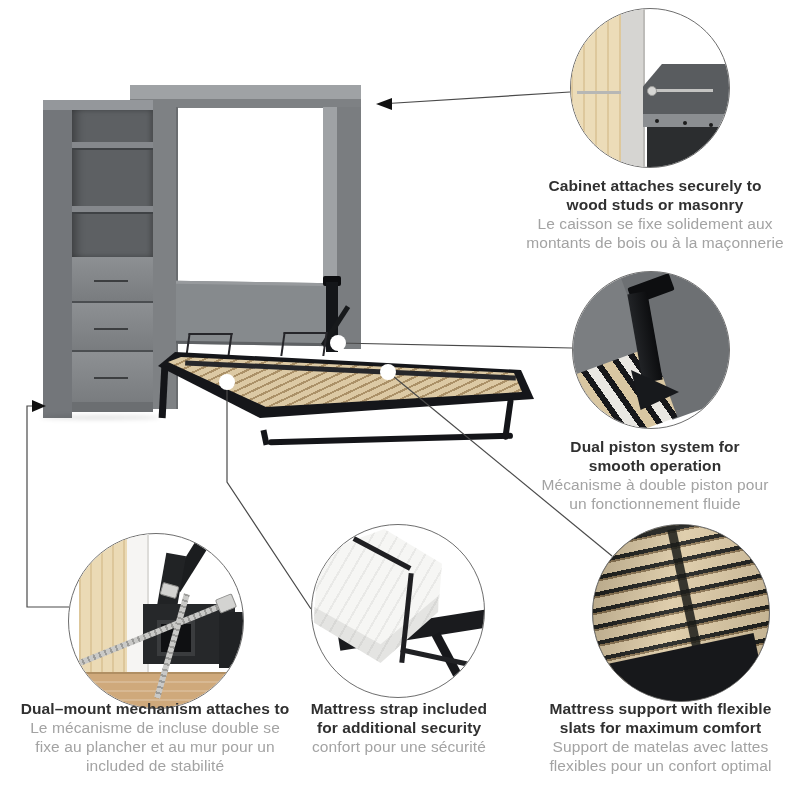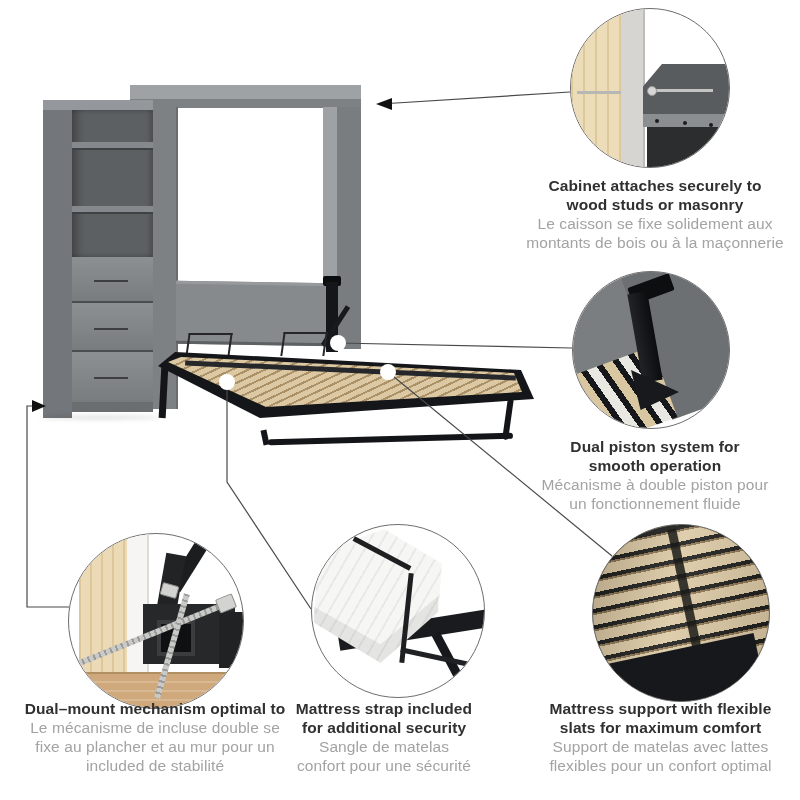--- a/index.html
+++ b/index.html
@@ -149,45 +149,44 @@
     <div class="abs" style="left:150px;top:78px;width:24px;height:56px;background:#202224;"></div>
     <div class="abs" style="left:4px;top:98px;width:152px;height:6px;transform:rotate(-22deg);
                 background:repeating-linear-gradient(90deg,#c9c9c7 0 4px,#9b9b99 4px 6px);"></div>
     <div class="abs" style="left:148px;top:62px;width:16px;height:13px;background:#d3d3d1;border:1px solid #8e8e8c;border-radius:2px;transform:rotate(-22deg);"></div>
     <div class="abs" style="left:100px;top:58px;width:6px;height:108px;transform:rotate(16deg);
                 background:repeating-linear-gradient(0deg,#c9c9c7 0 4px,#9b9b99 4px 6px);"></div>
     <div class="abs" style="left:92px;top:50px;width:15px;height:11px;background:#d3d3d1;border:1px solid #8e8e8c;border-radius:2px;transform:rotate(16deg);"></div>
   </div>
 
   <div class="caption" style="left:5px;top:699px;width:300px;">
-    <div class="en-line">Dual–mount mechanism optimal to</div>
+    <div class="en-line">Dual–mount mechanism attaches to</div>
     <div class="fr-line">Le mécanisme de incluse double se</div>
     <div class="fr-line">fixe au plancher et au mur pour un</div>
     <div class="fr-line">included de stabilité</div>
   </div>
 
   <div class="callout-circle" style="left:311px;top:524px;width:172px;height:172px;">
     <div class="abs" style="left:26px;top:96px;width:152px;height:18px;background:#1a1b1e;transform:rotate(-9deg);"></div>
     <div class="abs" style="left:132px;top:106px;width:9px;height:54px;background:#17181b;transform:rotate(-28deg);"></div>
     <div class="abs" style="left:88px;top:130px;width:74px;height:5px;background:#202124;transform:rotate(12deg);"></div>
     <div class="abs" style="left:148px;top:150px;width:28px;height:6px;background:#1a1b1e;transform:rotate(-8deg);border-radius:3px;"></div>
     <div class="abs" style="left:2px;top:4px;width:128px;height:134px;
                 clip-path:polygon(55% 0,100% 26%,97% 62%,52% 100%,0 70%,3% 18%);
                 background:repeating-linear-gradient(120deg,#f6f6f4 0 9px,#e9e9e7 9px 11px);"></div>
     <div class="abs" style="left:2px;top:4px;width:128px;height:134px;
                 clip-path:polygon(0 70%,52% 100%,97% 62%,97% 50%,52% 86%,0 58%);
                 background:rgba(0,0,0,.07);"></div>
     <div class="abs" style="left:38px;top:26px;width:64px;height:5px;background:#1f1f22;transform:rotate(28deg);"></div>
     <div class="abs" style="left:92px;top:48px;width:5px;height:90px;background:#1f1f22;transform:rotate(6deg);"></div>
   </div>
 
-  <div class="caption" style="left:272px;top:699px;width:224px;">
+  <div class="caption" style="left:287px;top:699px;width:224px;">
     <div class="en-line">Mattress strap included</div>
     <div class="en-line">for additional security</div>
-    <div class="fr-line">Sangle de matelas</div>
     <div class="fr-line">confort pour une sécurité</div>
   </div>
 
   <div class="callout-circle" style="left:592px;top:524px;width:176px;height:176px;background:#23241f;">
     <div class="abs" style="left:-25px;top:-25px;width:230px;height:170px;transform:rotate(-12deg);
                 background:repeating-linear-gradient(0deg,#dcc9a4 0 10px,#8a7350 10px 12px,#1c1d1a 12px 16px);"></div>
     <div class="abs" style="left:0;top:0;width:176px;height:176px;
                 background:linear-gradient(100deg,rgba(0,0,0,.18),rgba(255,255,255,.10) 45%,rgba(0,0,0,.12));"></div>
     <div class="abs" style="left:86px;top:-15px;width:9px;height:150px;background:#1a1b18;opacity:.85;transform:rotate(-12deg);"></div>
     <div class="abs" style="left:-30px;top:128px;width:200px;height:70px;background:#17181b;transform:rotate(-12deg);"></div>

